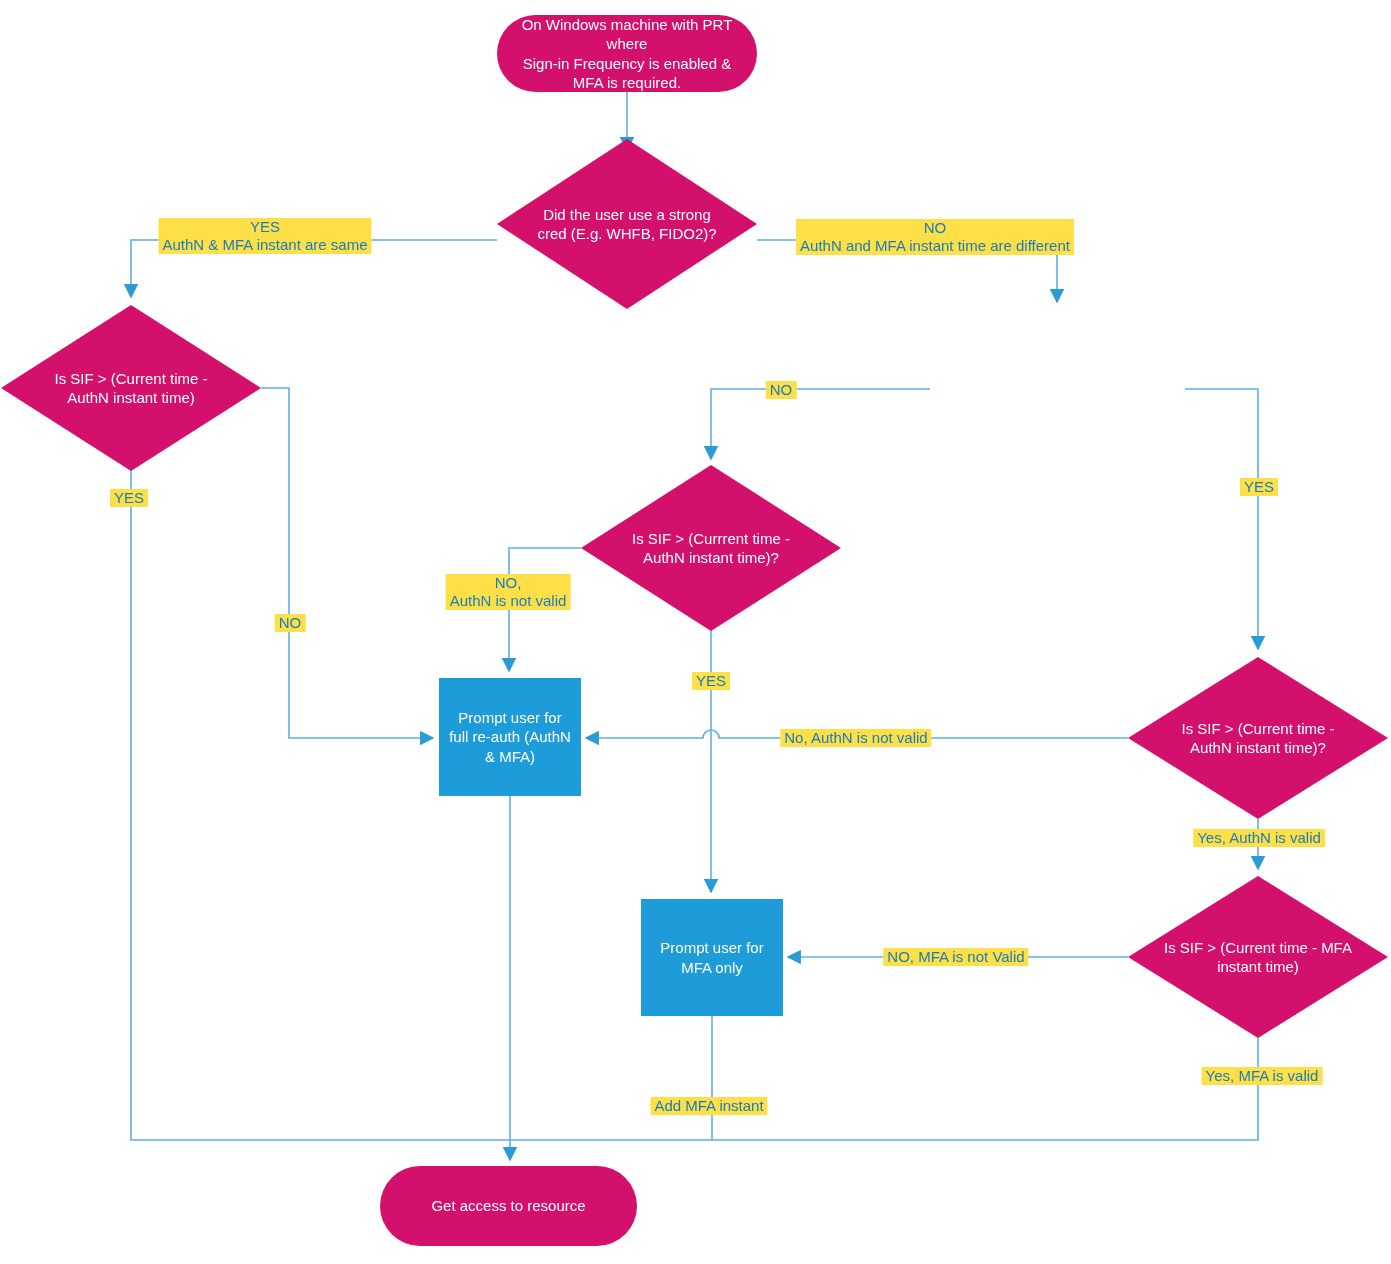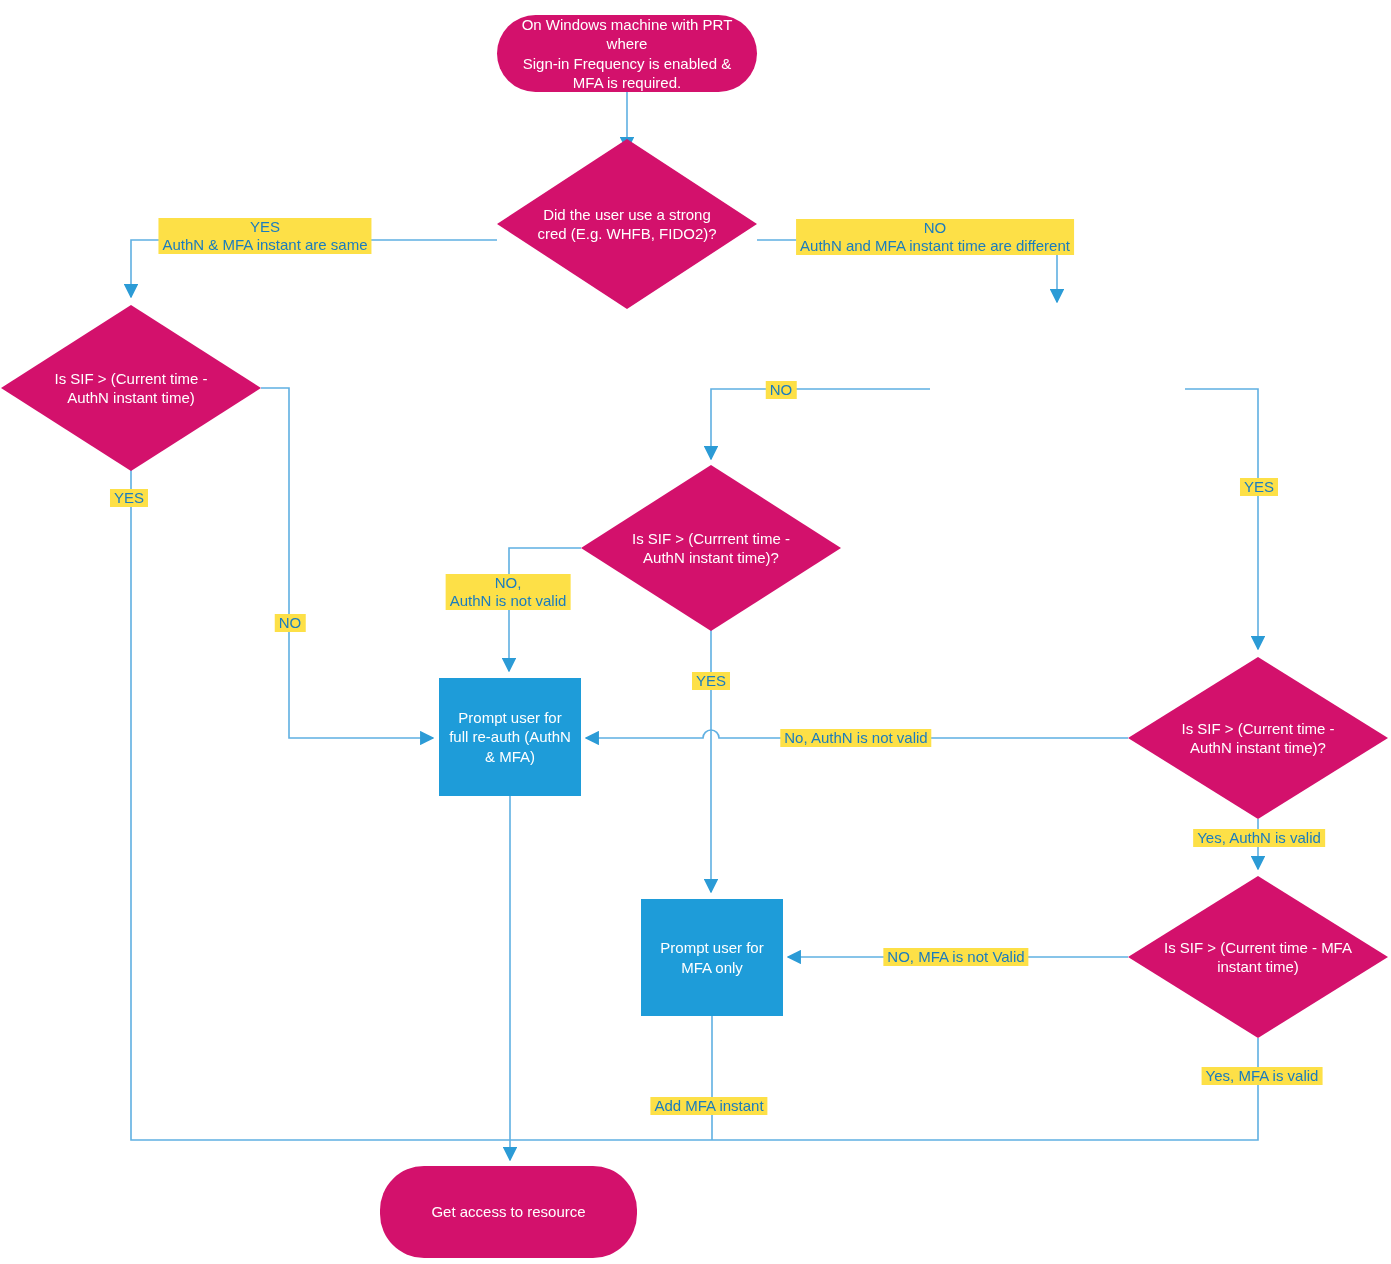--- a/index.html
+++ b/index.html
@@ -127,18 +127,18 @@
     <div class="txt">Is SIF &gt; (Current time - MFA
 instant time)</div>
   </div>
 
   <div class="node rect" style="left:641px;top:899px;width:142px;height:117px;">
     <div class="bg"></div>
     <div class="txt">Prompt user for
 MFA only</div>
   </div>
 
-  <div class="node stadium" style="left:380px;top:1166px;width:257px;height:92px;">
+  <div class="node stadium" style="left:380px;top:1166px;width:257px;height:80px;">
     <div class="bg"></div>
     <div class="txt">Get access to resource</div>
   </div>
 
 </div>
 
 </body></html>

